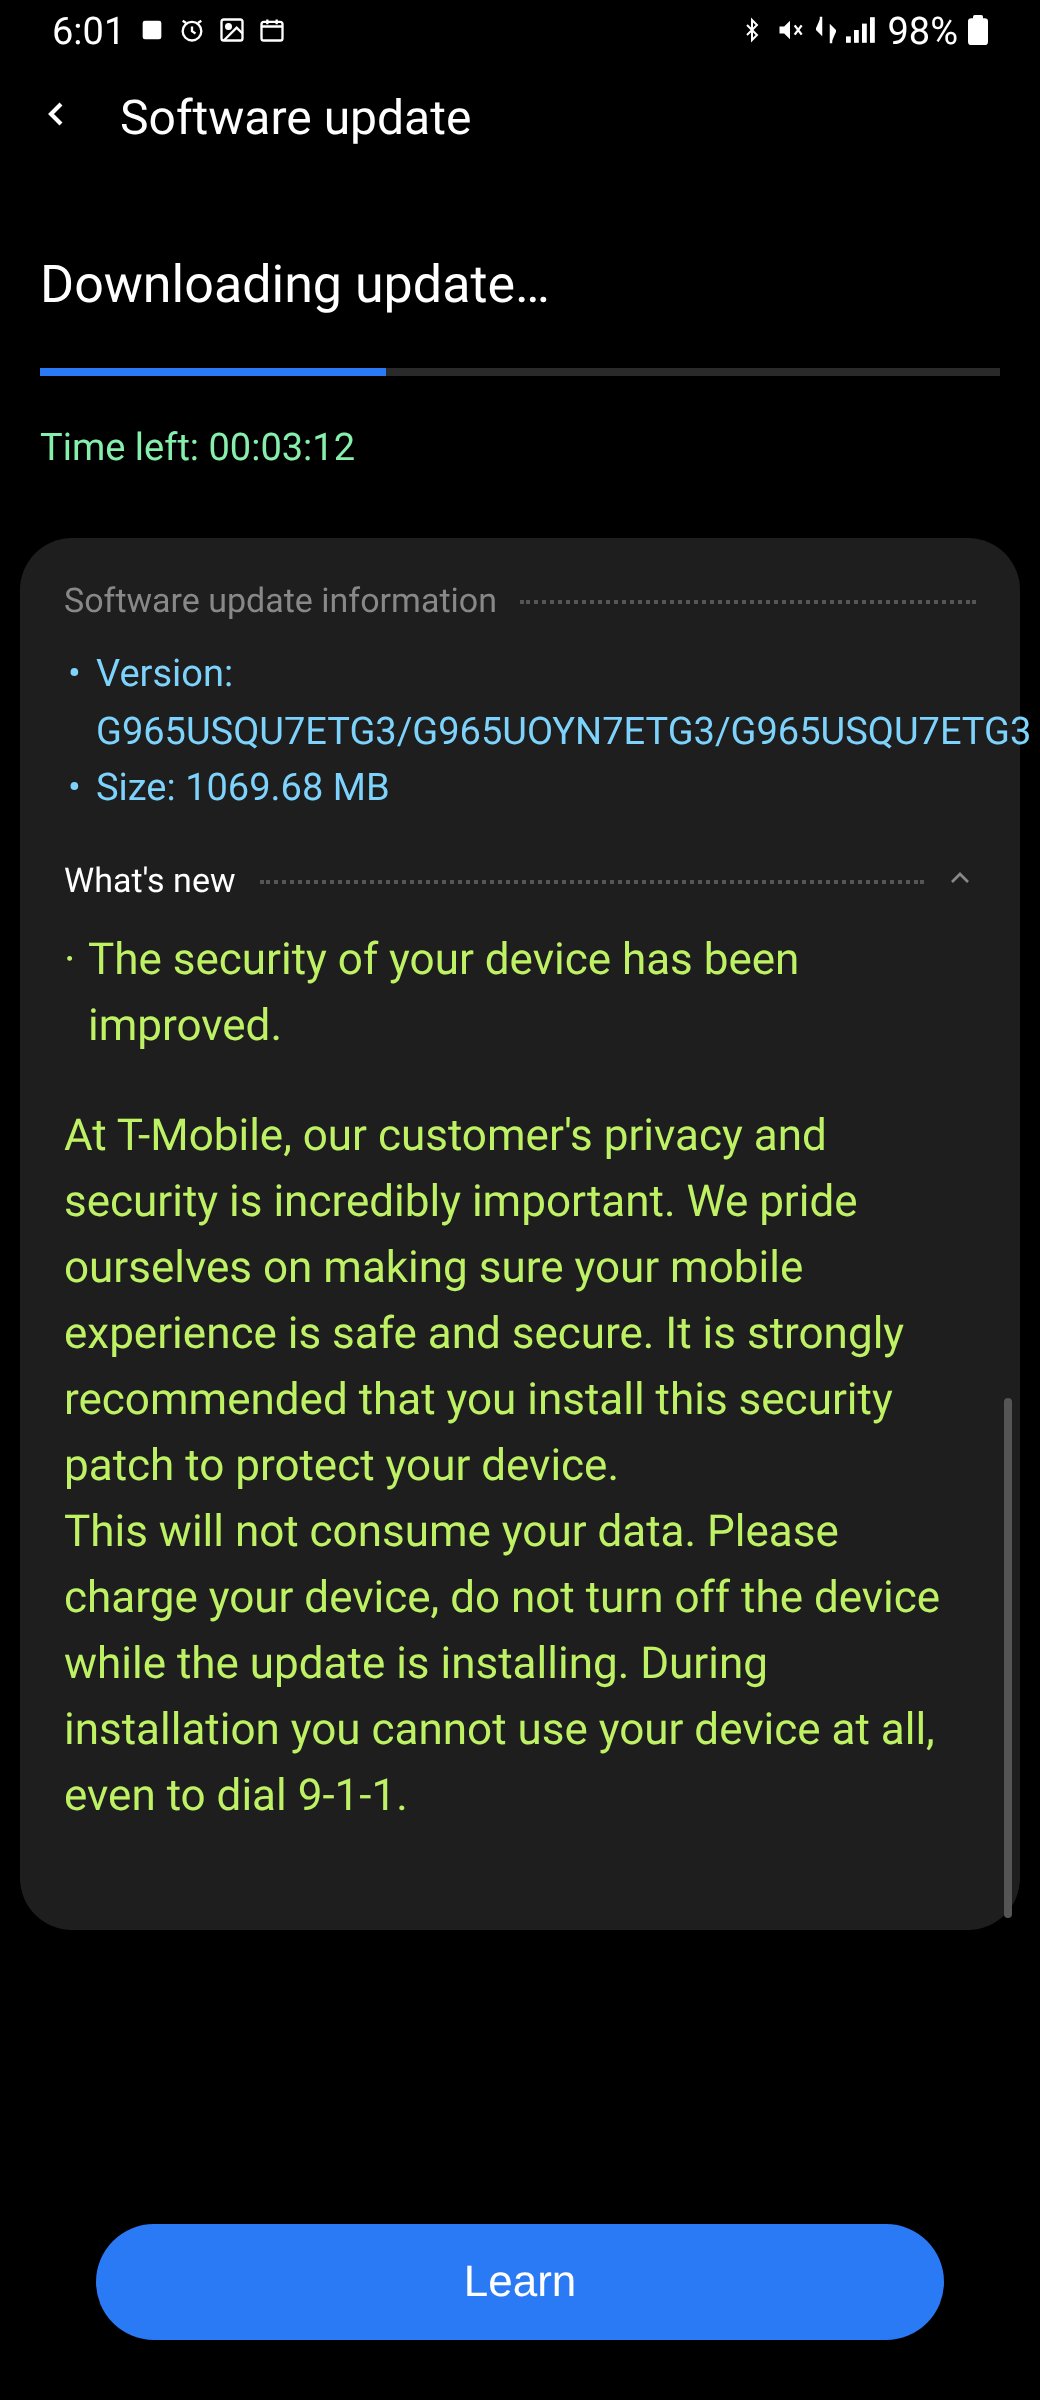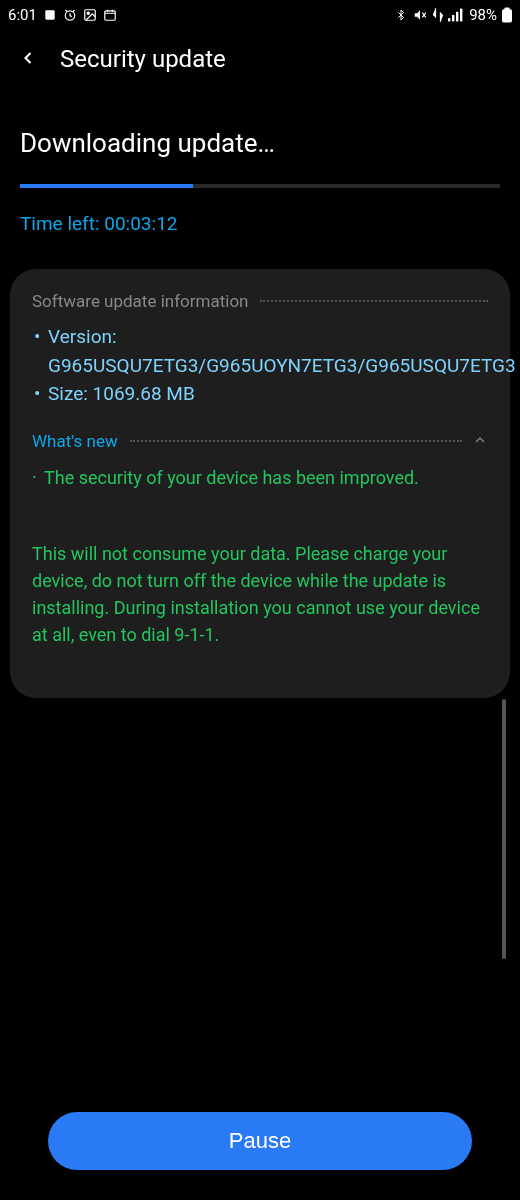--- a/index.html
+++ b/index.html
@@ -13,22 +13,22 @@
       background: #000;
       color: #fff;
       font-family: -apple-system, BlinkMacSystemFont, 'Segoe UI', Roboto, sans-serif;
       overflow: hidden;
       position: relative;
     }
     .status-bar {
       display: flex;
       justify-content: space-between;
       align-items: center;
-      padding: 6px 8px;
-      font-size: 15px;
+      padding: 6px 26px;
+      font-size: 19px;
       height: 30px;
     }
     .status-left {
       display: flex;
       align-items: center;
       gap: 6px;
     }
     .status-right {
       display: flex;
       align-items: center;
@@ -68,21 +68,21 @@
       position: relative;
       margin-bottom: 24px;
     }
     .progress-bar-fill {
       height: 100%;
       background: #2a7af5;
       width: 36%;
     }
     .time-left {
       font-size: 19px;
-      color: #0ea5e9;
+      color: #86efac;
     }
     .info-card {
       background: #1e1e1e;
       border-radius: 26px;
       margin: 16px 10px 0;
       padding: 22px 22px 28px;
       position: relative;
     }
     .section-header {
       color: #888;
@@ -96,21 +96,21 @@
     .section-header::after {
       content: '';
       flex: 1;
       border-top: 2px dotted #555;
       margin-left: 4px;
     }
     .whats-new-header {
       display: flex;
       align-items: center;
       justify-content: space-between;
-      color: #0ea5e9;
+      color: #ffffff;
       font-size: 17px;
       margin-top: 22px;
       margin-bottom: 12px;
     }
     .whats-new-label {
       display: flex;
       align-items: center;
       flex: 1;
       gap: 8px;
     }
@@ -134,22 +134,22 @@
     .info-list li {
       position: relative;
       padding-left: 16px;
     }
     .info-list li::before {
       content: '•';
       position: absolute;
       left: 2px;
     }
     .whats-new-body {
-      color: #22c55e;
-      font-size: 18px;
+      color: #bef264;
+      font-size: 22px;
       line-height: 1.5;
     }
     .whats-new-item {
       position: relative;
       padding-left: 12px;
       margin-bottom: 22px;
     }
     .whats-new-item::before {
       content: '·';
       position: absolute;
@@ -256,21 +256,21 @@
     </span>
   </div>
 </div>
 
 <div class="header">
   <span class="back-btn">
     <svg width="20" height="20" viewBox="0 0 24 24" fill="none" stroke="#fff" stroke-width="2.5">
         <path d="M15 18l-6-6 6-6"></path>
       </svg>
   </span>
-  <span class="header-title">Security update</span>
+  <span class="header-title">Software update</span>
 </div>
 
 <div class="download-section">
   <div class="download-title">Downloading update…</div>
   <div class="progress-bar-container">
     <div class="progress-bar-fill"></div>
   </div>
   <div class="time-left">Time left: 00:03:12</div>
 </div>
 
@@ -290,22 +290,22 @@
     <span class="chevron">
       <svg width="16" height="16" viewBox="0 0 24 24" fill="none" stroke="#888" stroke-width="2">
           <path d="M6 15l6-6 6 6"></path>
         </svg>
     </span>
   </div>
 
   <div class="whats-new-body">
     <div class="whats-new-item">The security of your device has been improved.</div>
     <div class="para">
-      <br>
+      <span>At T-Mobile, our customer's privacy and security is incredibly important. We pride ourselves on making sure your mobile experience is safe and secure. It is strongly recommended that you install this security patch to protect your device.</span><br>
       <span> This will not consume your data.  Please charge your device,  do not turn off the device while the update is installing. During installation you cannot use your device at all, even to dial 9-1-1.</span>
     </div>
   </div>
   <div class="scroll-indicator"></div>
 </div>
 
 <div class="bottom-bar">
-  <button class="pause-btn">Pause</button>
+  <button class="pause-btn">Learn</button>
 </div>
 
 </body></html>

